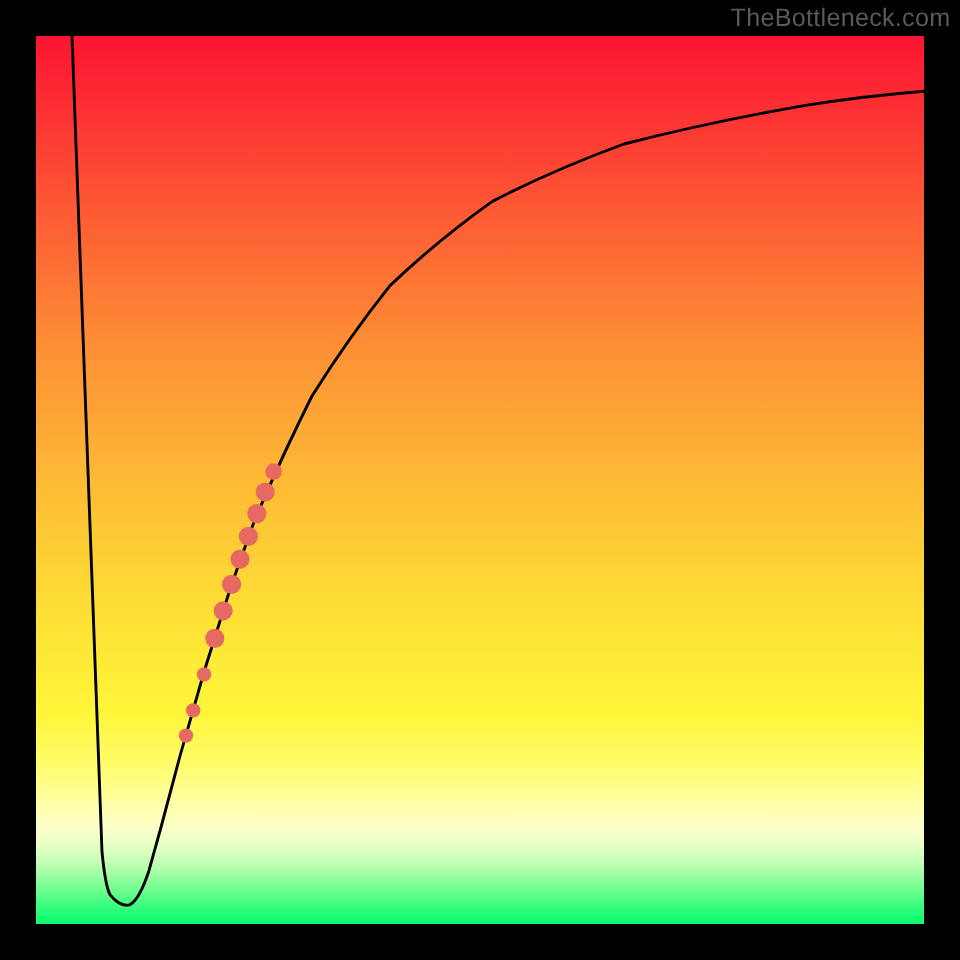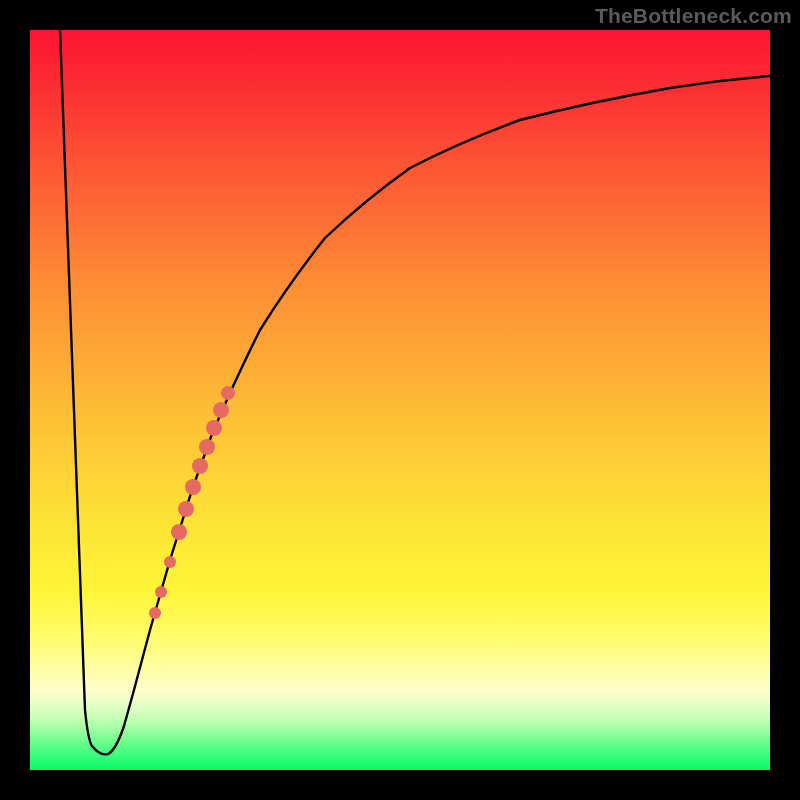--- a/index.html
+++ b/index.html
@@ -53,21 +53,21 @@
     inset: 0;
     width: 100%;
     height: 100%;
   }
   .watermark {
     position: absolute;
     top: 4px;
     right: 8px;
     color: #5a5a5a;
     font-size: 21px;
-    font-weight: 700;
+    font-weight: 400;
     letter-spacing: 0.2px;
     user-select: none;
   }
 </style>
 </head>
 <body>
 
 <div class="frame">
   <div class="watermark">TheBottleneck.com</div>
 

